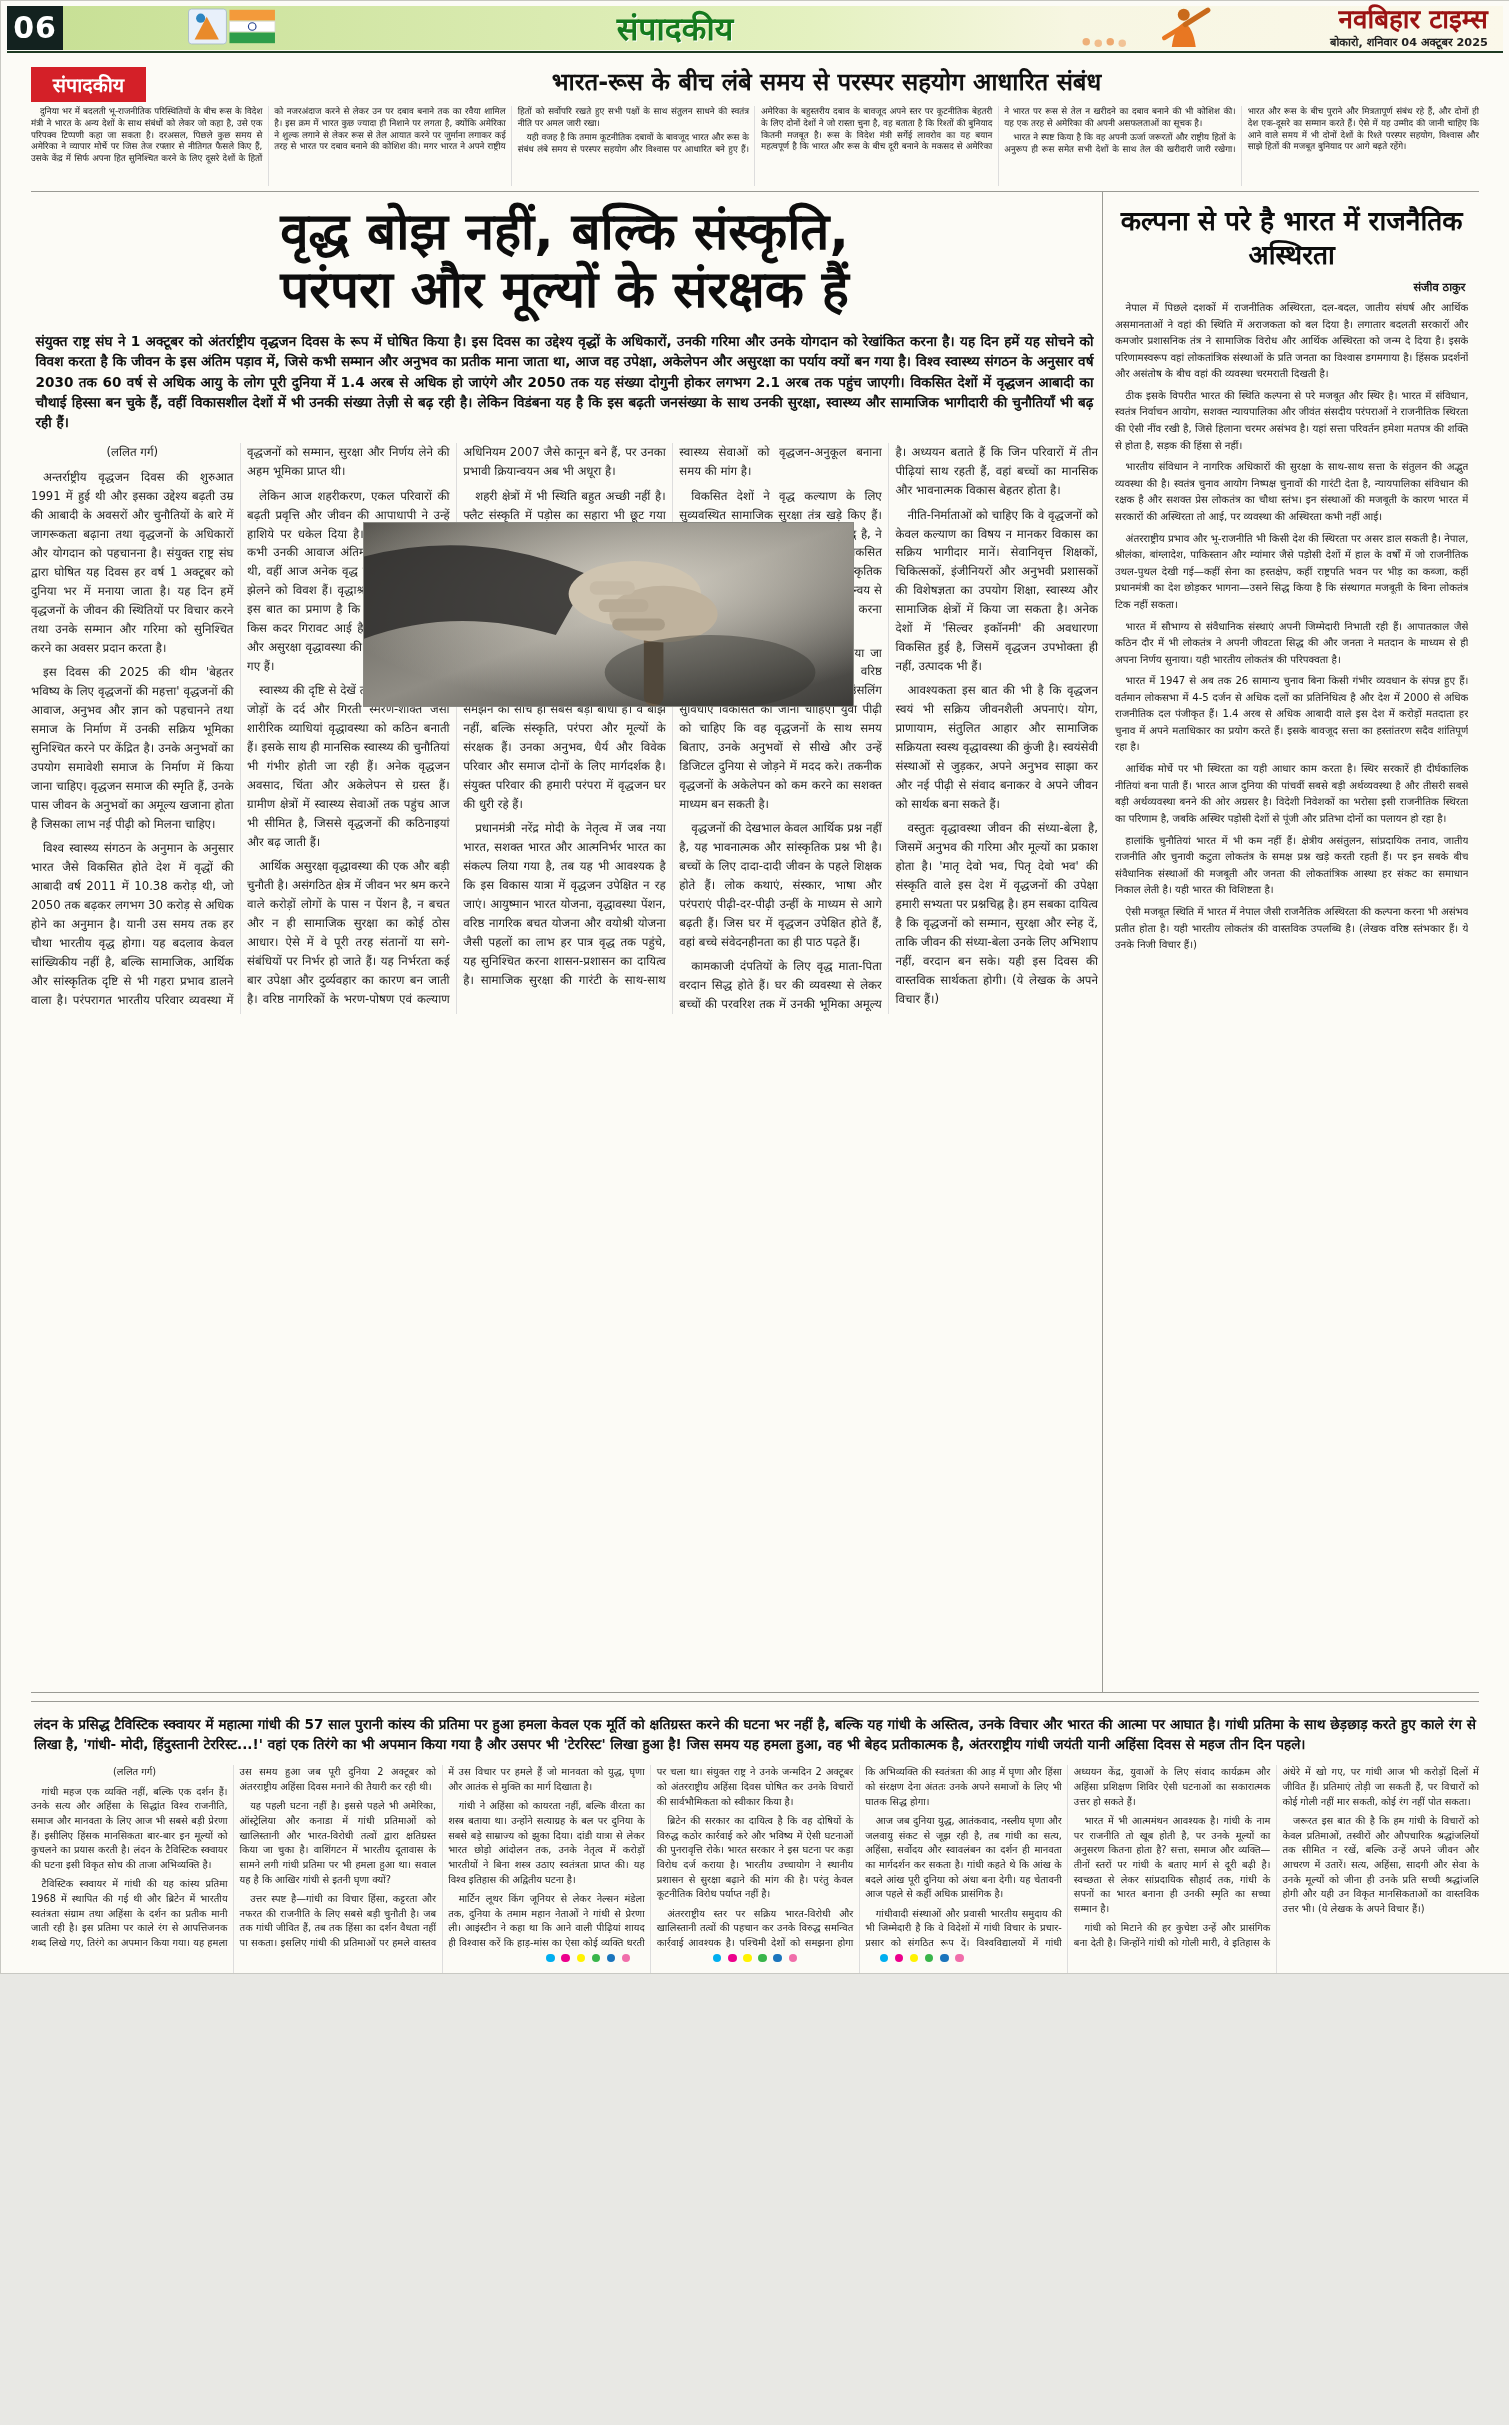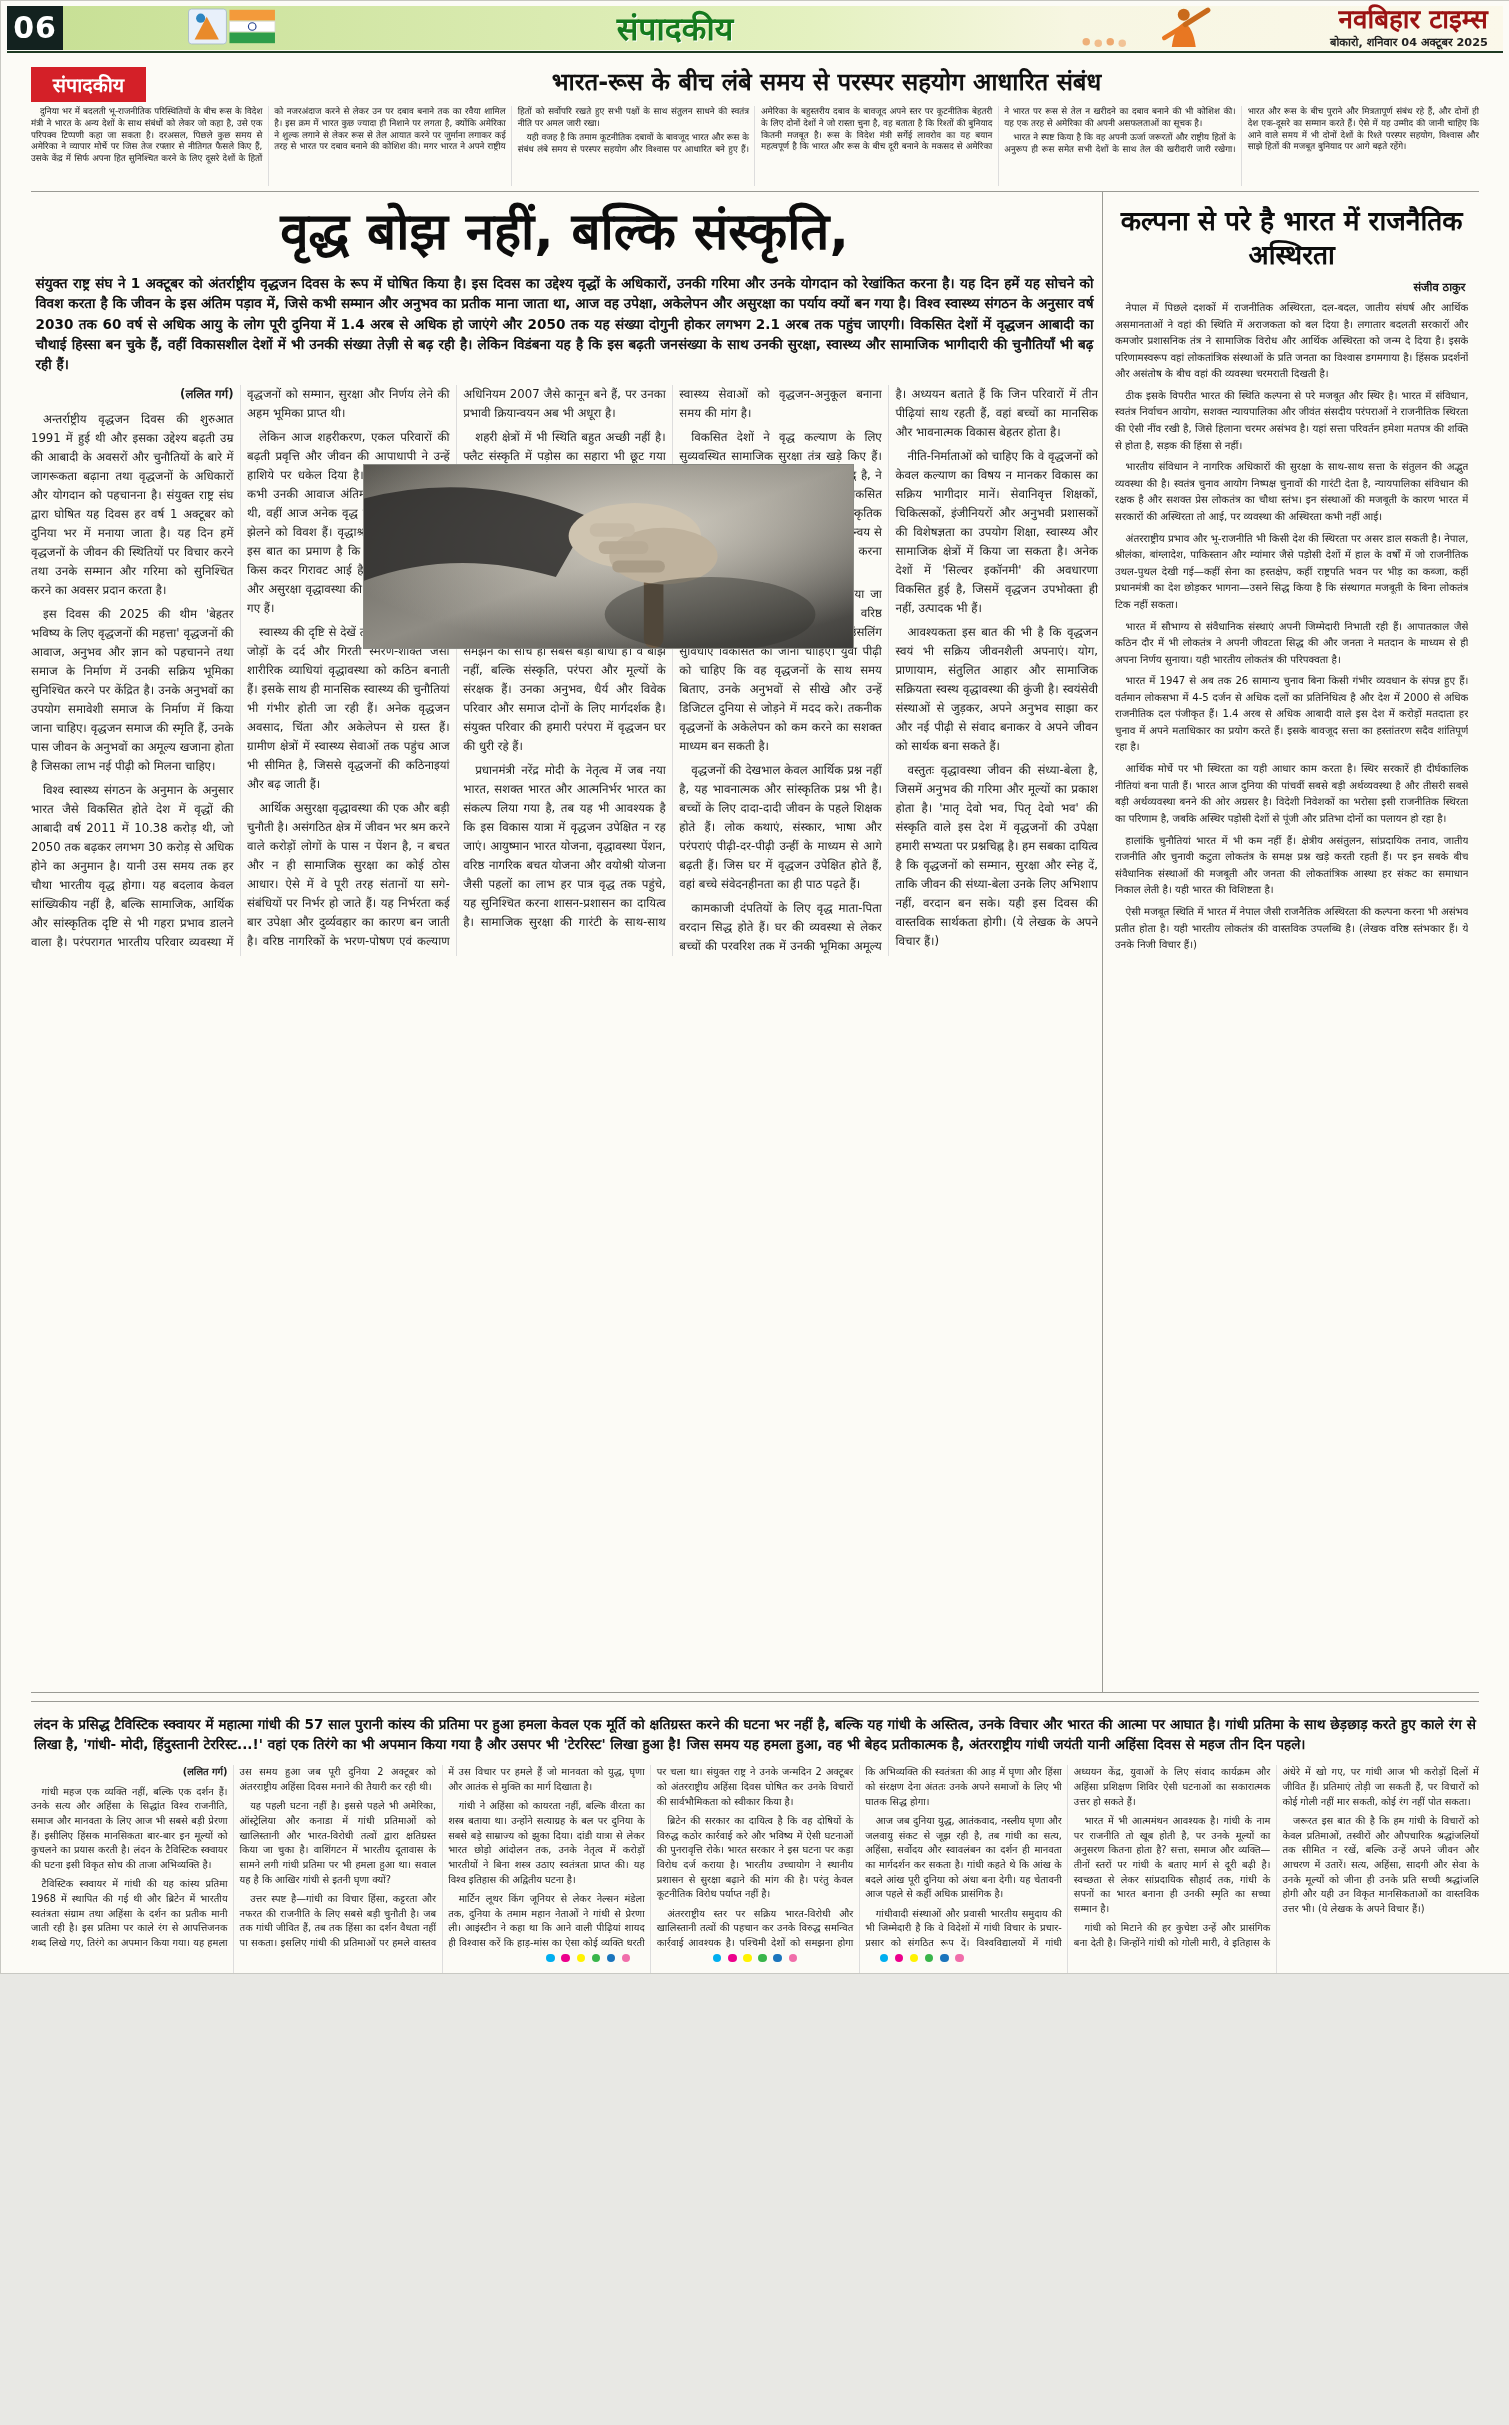--- a/index.html
+++ b/index.html
@@ -59,21 +59,21 @@
   .main-headline .hl-line { display:block; font-size:51px; line-height:1.14; }
   .main-intro {
     margin:12px 4.5px 0; font-size:13.6px; font-weight:bold; line-height:1.5; text-align:justify; color:#111;
   }
   .main-body {
     position:relative; margin:10.6px 0 0; height:1238px; overflow:hidden;
     column-count:5; column-gap:13.6px; column-rule:0.8px solid #ddd;
     font-size:11.7px; line-height:1.62; text-align:justify; color:#1c1c1c;
   }
   .main-body p { margin:0 0 5.3px; text-indent:12px; }
-  p.byline { text-align:right; font-weight:bold; text-indent:0; margin:0 0 6px; }
+  p.byline { text-align:center; font-weight:normal; text-indent:0; margin:0 0 6px; }
   .photo {
     position:absolute; left:332px; top:79px; width:491px; height:185px;
     border:0.8px solid #8a8a84; background:#777; z-index:3;
   }
   .photo svg { display:block; width:100%; height:100%; }
 
   
   .opinion {
     position:absolute; right:0; top:0; width:377px; height:100%;
     border-left:0.8px solid #9a9a94; padding:12px 10.6px 0 12px;
@@ -158,20 +158,21 @@
         <p>यही वजह है कि तमाम कूटनीतिक दबावों के बावजूद भारत और रूस के संबंध लंबे समय से परस्पर सहयोग और विश्वास पर आधारित बने हुए हैं। अमेरिका के बहुस्तरीय दबाव के बावजूद अपने स्तर पर कूटनीतिक बेहतरी के लिए दोनों देशों ने जो रास्ता चुना है, वह बताता है कि रिश्तों की बुनियाद कितनी मजबूत है। रूस के विदेश मंत्री सर्गेई लावरोव का यह बयान महत्वपूर्ण है कि भारत और रूस के बीच दूरी बनाने के मकसद से अमेरिका ने भारत पर रूस से तेल न खरीदने का दबाव बनाने की भी कोशिश की। यह एक तरह से अमेरिका की अपनी असफलताओं का सूचक है।</p>
         <p>भारत ने स्पष्ट किया है कि वह अपनी ऊर्जा जरूरतों और राष्ट्रीय हितों के अनुरूप ही रूस समेत सभी देशों के साथ तेल की खरीदारी जारी रखेगा। भारत और रूस के बीच पुराने और मित्रतापूर्ण संबंध रहे हैं, और दोनों ही देश एक-दूसरे का सम्मान करते हैं। ऐसे में यह उम्मीद की जानी चाहिए कि आने वाले समय में भी दोनों देशों के रिश्ते परस्पर सहयोग, विश्वास और साझे हितों की मजबूत बुनियाद पर आगे बढ़ते रहेंगे।</p>
       </div>
   </section>
 
   <section class="main-wrap">
 
     <article class="main-article">
       <h1 class="main-headline">
         <span class="hl-line">वृद्ध बोझ नहीं, बल्कि संस्कृति,</span>
+        <span class="hl-line">परंपरा और मूल्यों के संरक्षक हैं</span>
       </h1>
       <p class="main-intro">संयुक्त राष्ट्र संघ ने 1 अक्टूबर को अंतर्राष्ट्रीय वृद्धजन दिवस के रूप में घोषित किया है। इस दिवस का उद्देश्य वृद्धों के अधिकारों, उनकी गरिमा और उनके योगदान को रेखांकित करना है। यह दिन हमें यह सोचने को विवश करता है कि जीवन के इस अंतिम पड़ाव में, जिसे कभी सम्मान और अनुभव का प्रतीक माना जाता था, आज वह उपेक्षा, अकेलेपन और असुरक्षा का पर्याय क्यों बन गया है। विश्व स्वास्थ्य संगठन के अनुसार वर्ष 2030 तक 60 वर्ष से अधिक आयु के लोग पूरी दुनिया में 1.4 अरब से अधिक हो जाएंगे और 2050 तक यह संख्या दोगुनी होकर लगभग 2.1 अरब तक पहुंच जाएगी। विकसित देशों में वृद्धजन आबादी का चौथाई हिस्सा बन चुके हैं, वहीं विकासशील देशों में भी उनकी संख्या तेज़ी से बढ़ रही है। लेकिन विडंबना यह है कि इस बढ़ती जनसंख्या के साथ उनकी सुरक्षा, स्वास्थ्य और सामाजिक भागीदारी की चुनौतियाँ भी बढ़ रही हैं।</p>
       <div class="main-body">
         <p class="byline">(ललित गर्ग)</p>
         <div class="photo">
           <svg viewBox="0 0 650 245" preserveAspectRatio="none" aria-hidden="true">
             <defs>
               <linearGradient id="pbg" x1="0" y1="0" x2="1" y2="1">
                 <stop offset="0" stop-color="#57554f"></stop>
                 <stop offset="0.5" stop-color="#8f8c84"></stop>

